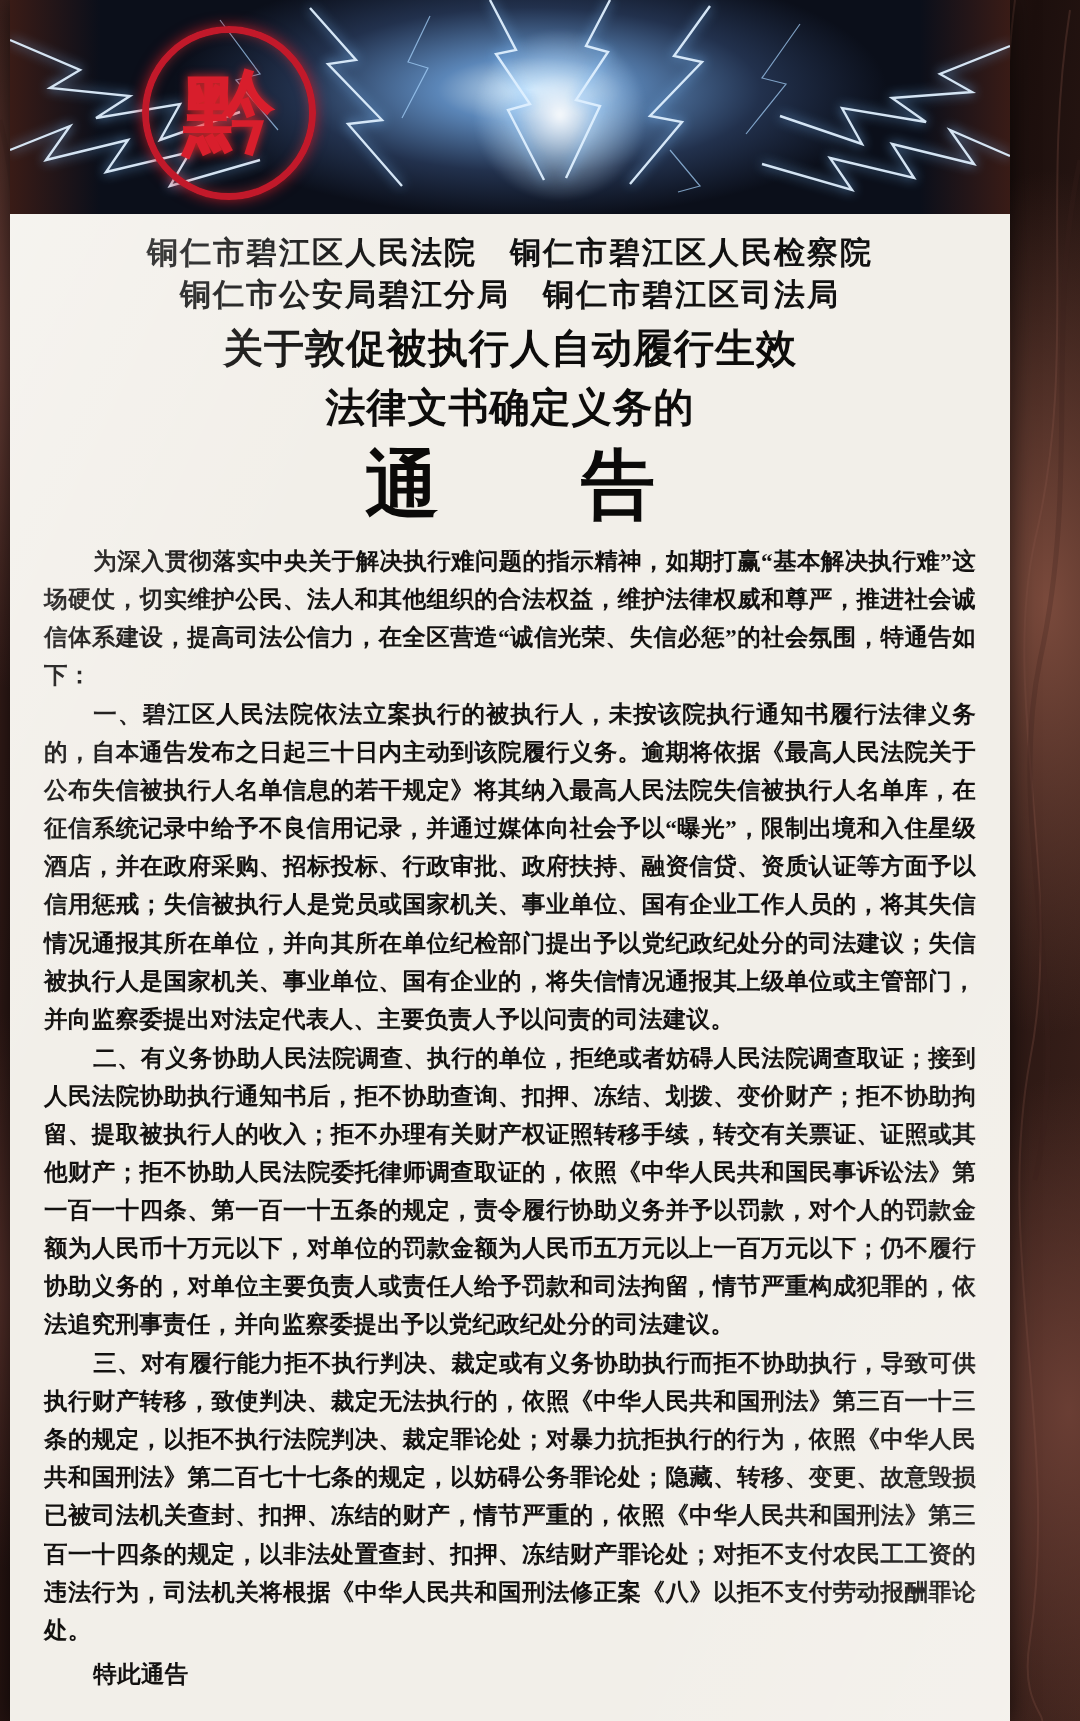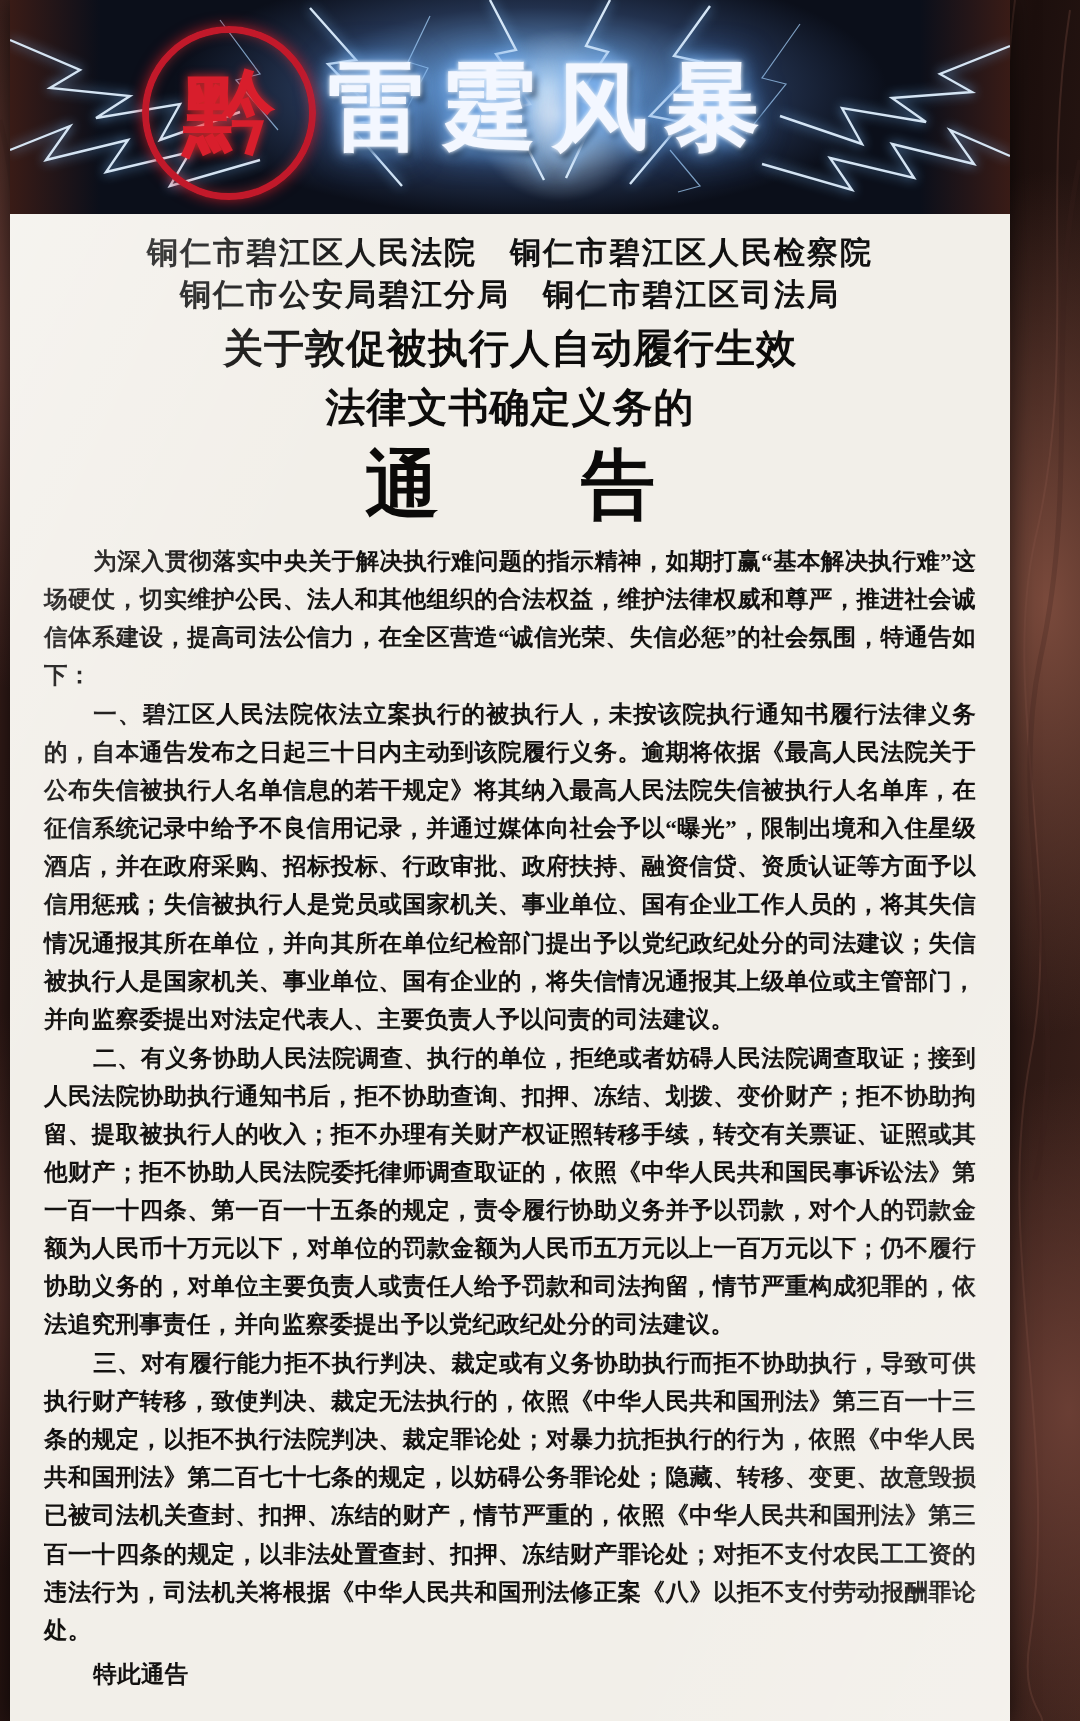--- a/index.html
+++ b/index.html
@@ -202,21 +202,20 @@
         <path d="M600,0 L576,46 L598,52 L566,100 L590,106 L556,178"></path>
       </g>
       <g stroke="#a9d6ff" stroke-width="1.2" fill="none" opacity="0.7">
         <path d="M210,20 L250,74 L226,80 L268,130"></path>
         <path d="M790,24 L752,78 L776,84 L736,134"></path>
         <path d="M420,16 L398,62 L418,68 L392,118"></path>
         <path d="M660,150 L690,186 L668,192"></path>
       </g>
     </svg>
     <div class="qian-seal">黔</div>
-    <div class="banner-title">雷霆风暴</div>
   </div>
 
   <div class="sheet-body">
 
     <div class="org-line">铜仁市碧江区人民法院　铜仁市碧江区人民检察院</div>
     <div class="org-line">铜仁市公安局碧江分局　铜仁市碧江区司法局</div>
 
     <div class="subject">关于敦促被执行人自动履行生效</div>
     <div class="subject">法律文书确定义务的</div>
 

